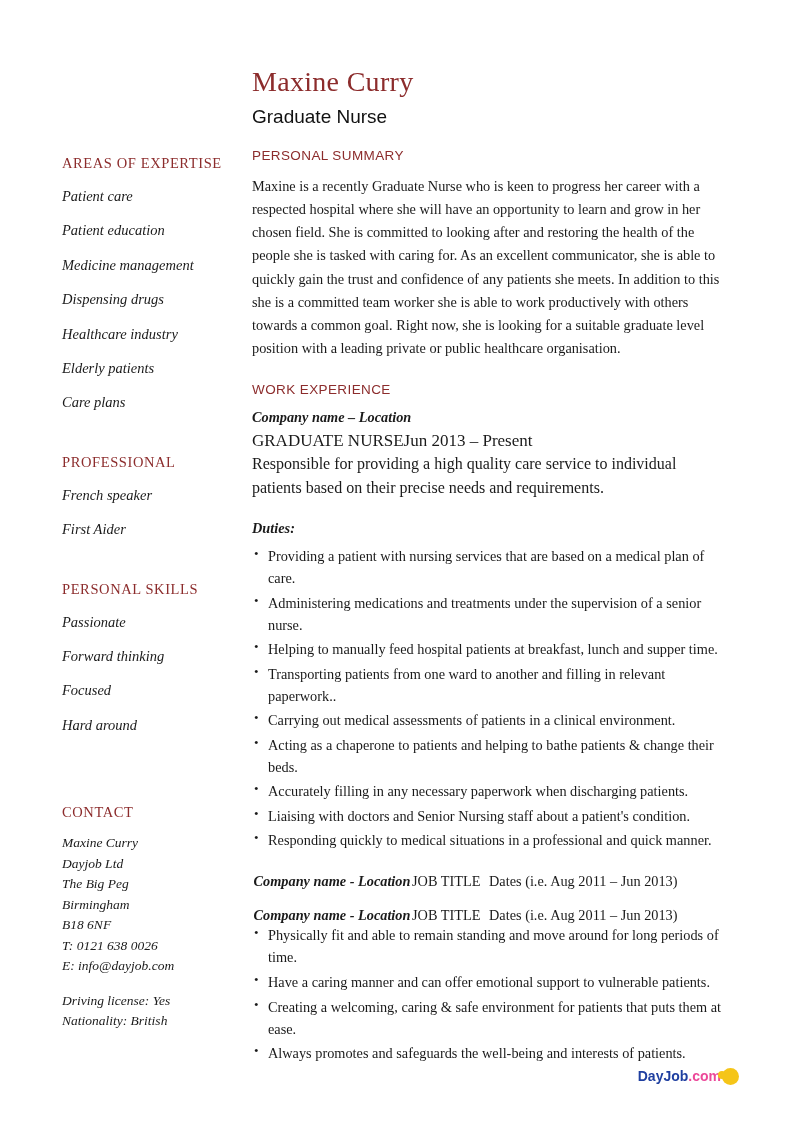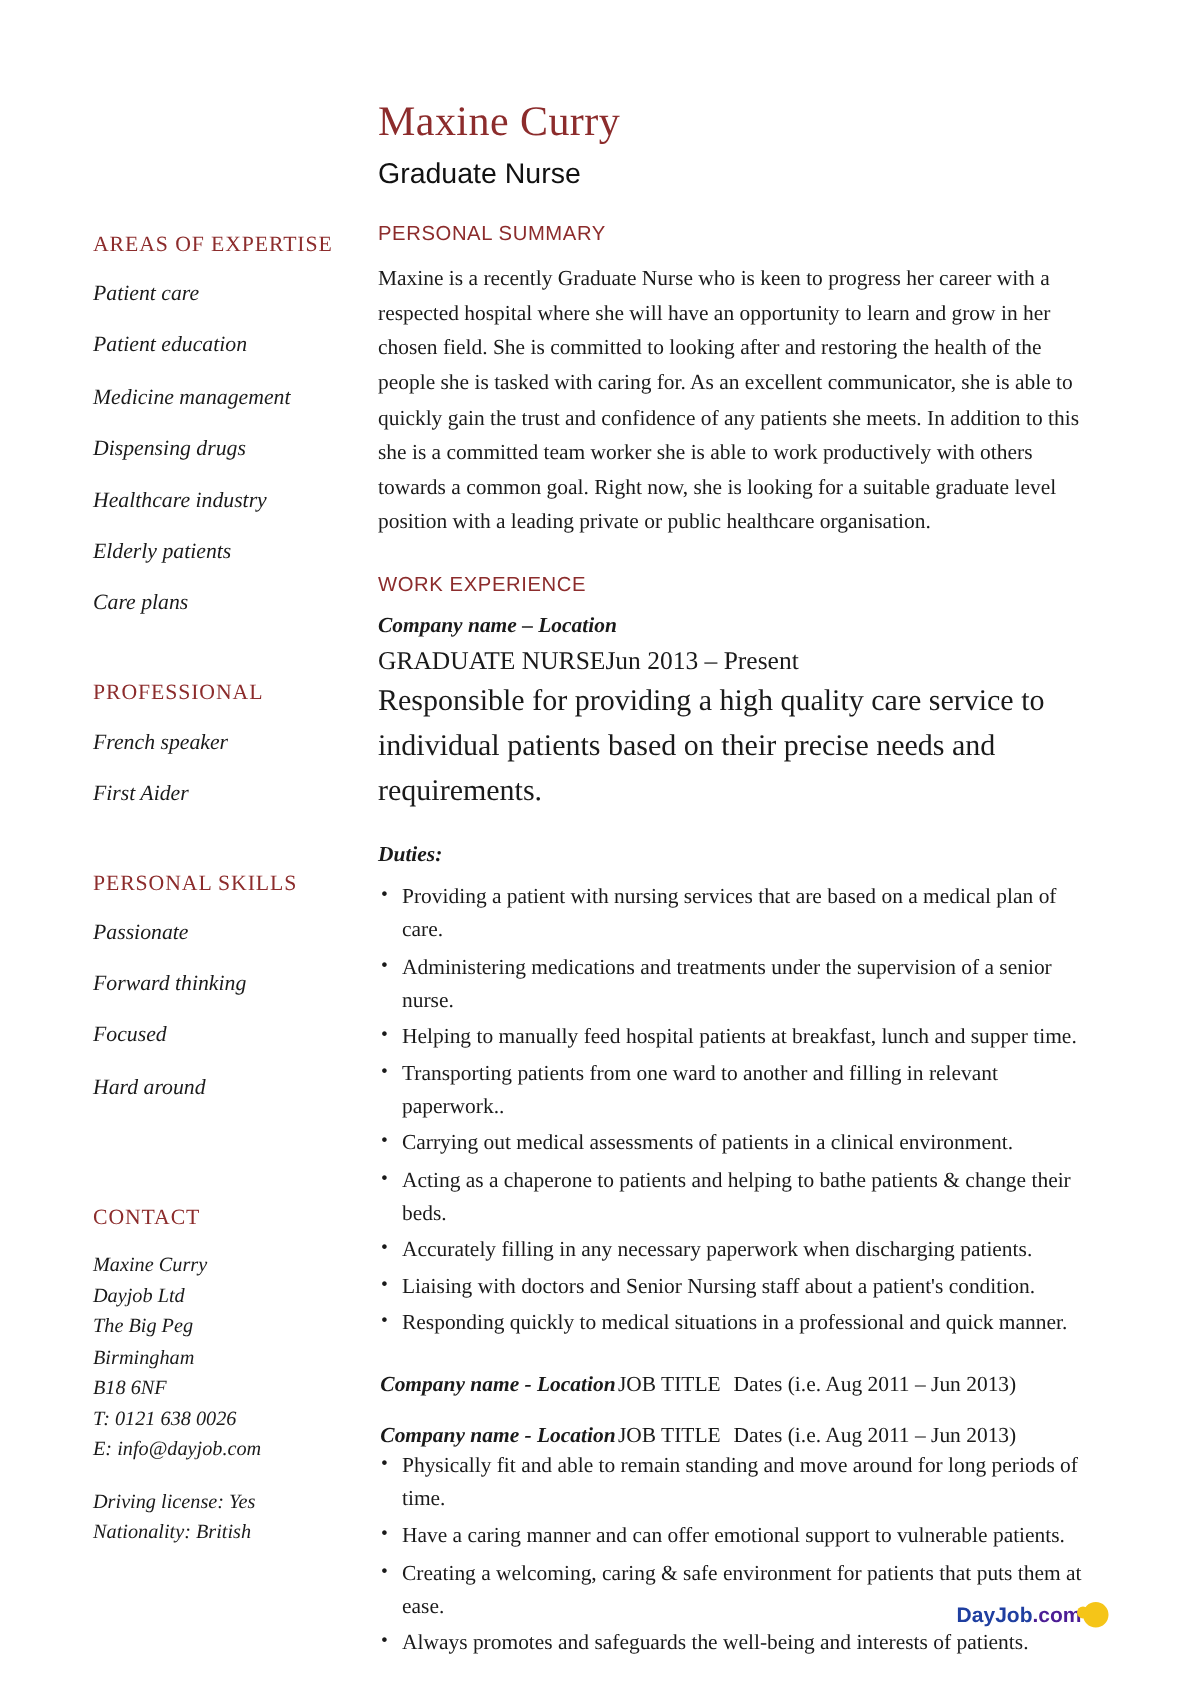--- a/index.html
+++ b/index.html
@@ -107,21 +107,21 @@
   }
   .role-line {
     font-size: 17px;
     margin: 5px 0 0 0;
   }
   .role-line .role {
     display: inline-block;
     min-width: 137px;
   }
   .role-desc {
-    font-size: 20px;
+    font-size: 16px;
     line-height: 1.5;
     margin: 1px 16px 0 0;
   }
   .duties-label {
     font-weight: bold;
     font-style: italic;
     font-size: 14.3px;
     margin: 20px 0 8px 0;
   }
   ul.bullets {
@@ -166,21 +166,21 @@
     position: absolute;
     right: 62px;
     bottom: 48px;
     font-family: "Liberation Sans", sans-serif;
     font-size: 14px;
     font-weight: bold;
     color: #1f3fa0;
     white-space: nowrap;
   }
   .logo .com {
-    color: #4c1d95;
+    color: #ec4899;
   }
   .logo .sun {
     display: inline-block;
     width: 17px;
     height: 17px;
     background: #f5c518;
     border-radius: 50%;
     position: relative;
     top: 4px;
     margin-left: 1px;

